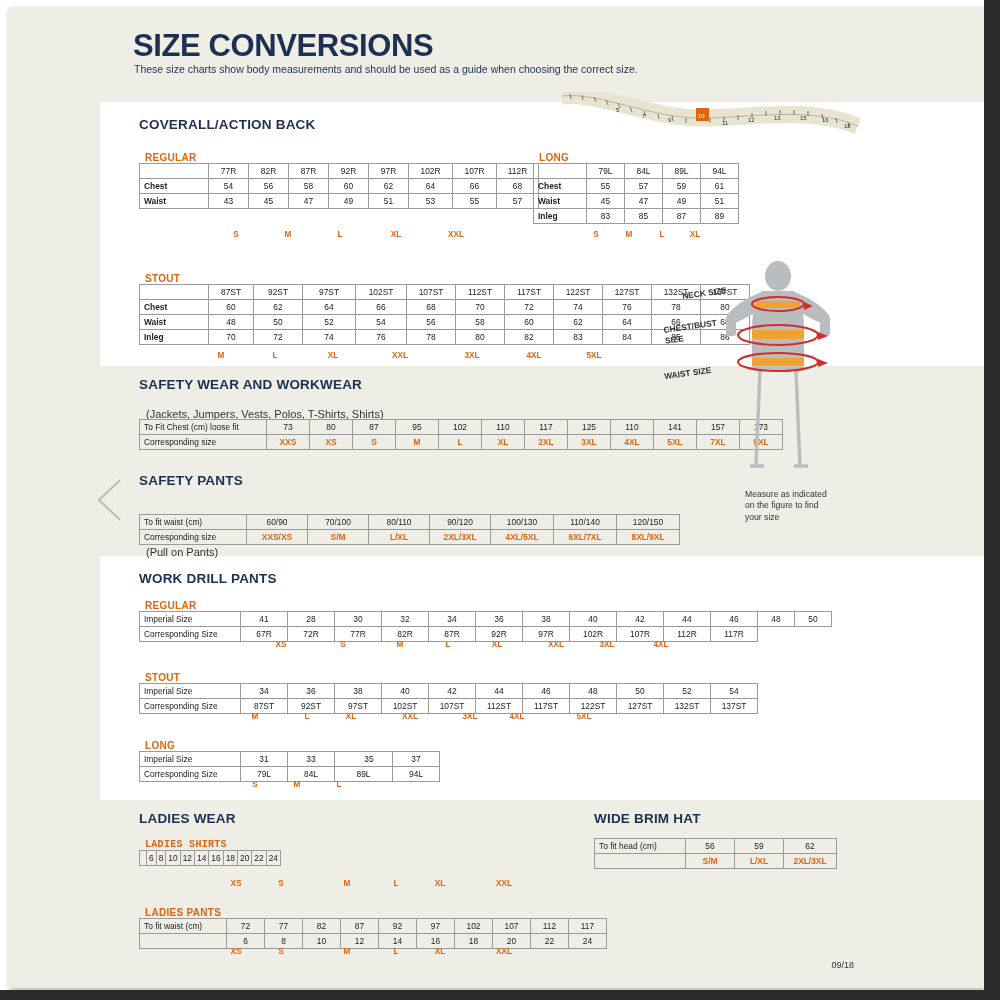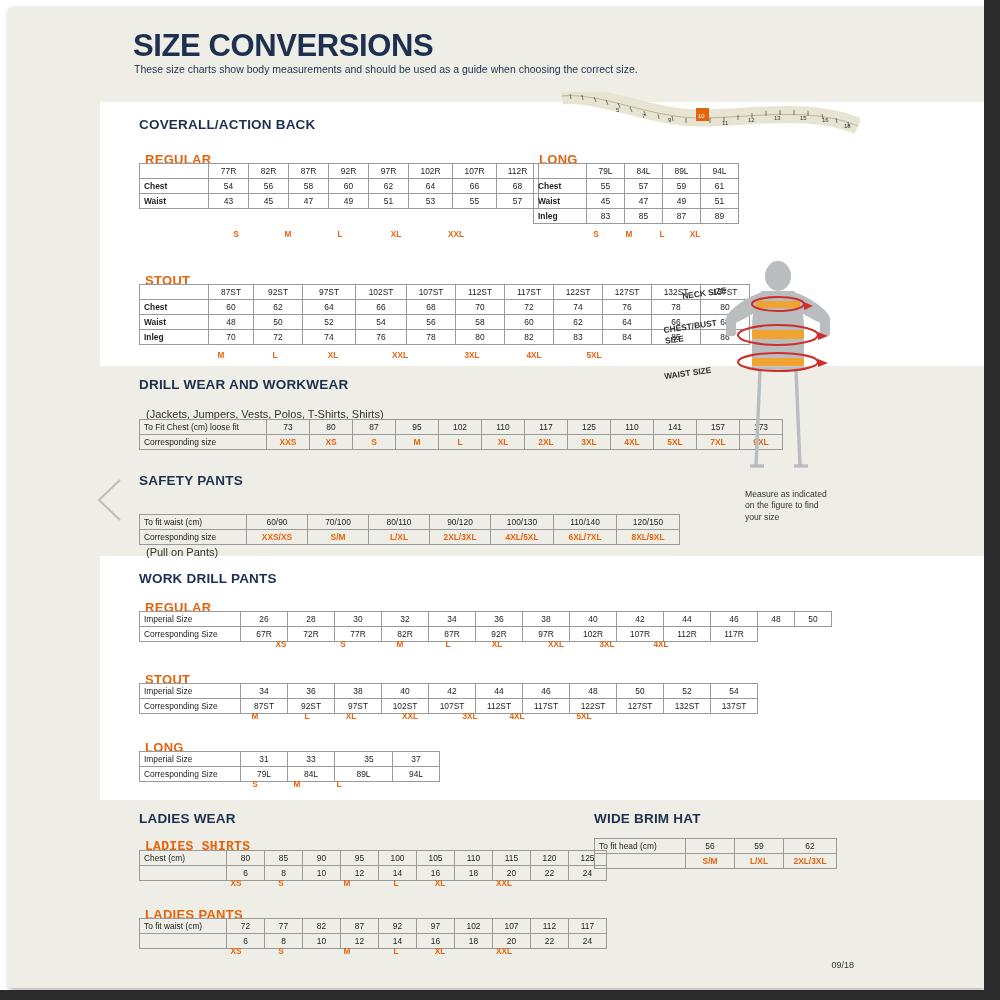--- a/index.html
+++ b/index.html
@@ -9,21 +9,21 @@
   .leftband{position:absolute;left:8px;top:8px;width:92px;height:980px;background:#eeeee6;}
   .topband{position:absolute;left:8px;top:8px;width:976px;height:94px;background:#eeeee6;}
   .band2{position:absolute;left:8px;top:366px;width:976px;height:190px;background:#eeeee6;}
   .band3{position:absolute;left:8px;top:800px;width:976px;height:188px;background:#eeeee6;}
   .content{position:absolute;left:0;top:0;width:1000px;height:1000px;}
 
   .title{position:absolute;left:133px;top:28px;font-size:31px;font-weight:bold;color:#1d3050;letter-spacing:-0.4px;}
   .subtitle{position:absolute;left:134px;top:63px;font-size:10.5px;color:#1d3050;}
 
   .secthead{position:absolute;font-size:13.5px;font-weight:bold;color:#1d3050;letter-spacing:0.2px;}
-  .orglabel{position:absolute;font-size:13px;font-weight:bold;color:#e2640f;letter-spacing:0.3px;}
+  .orglabel{position:absolute;font-size:10px;font-weight:bold;color:#e2640f;letter-spacing:0.3px;}
   .notelabel{position:absolute;font-size:11px;color:#333;}
 
   table.grid{position:absolute;border-collapse:collapse;}
   table.grid td{border:1px solid #9a9a9a;font-size:8.4px;color:#222;text-align:center;height:14px;padding:0 2px;white-space:nowrap;}
   table.grid td.lbl{text-align:left;font-weight:bold;padding-left:4px;}
   table.grid td.lbln{text-align:left;font-weight:normal;padding-left:4px;}
   .sizerow{position:absolute;font-size:8.2px;font-weight:bold;color:#e2640f;text-align:center;}
   .sizerow span{position:absolute;transform:translateX(-50%);}
 
   .figure{position:absolute;}
@@ -249,21 +249,21 @@
     <div class="sizerow" style="left:0;top:351px;width:1000px;height:12px;">
       <span style="left:221px;">M</span>
       <span style="left:275px;">L</span>
       <span style="left:333px;">XL</span>
       <span style="left:400px;">XXL</span>
       <span style="left:472px;">3XL</span>
       <span style="left:534px;">4XL</span>
       <span style="left:594px;">5XL</span>
     </div>
 
-    <div class="secthead" style="left:139px;top:377px;">DRILL WEAR AND WORKWEAR</div>
+    <div class="secthead" style="left:139px;top:377px;">SAFETY WEAR AND WORKWEAR</div>
     <div class="notelabel" style="left:146px;top:408px;">(Jackets, Jumpers, Vests, Polos, T-Shirts, Shirts)</div>
     <table class="grid" style="left:139px;top:419px;">
       <tbody>
           <tr>
         <td class="lbln" style="width:120px;">To Fit Chest (cm) loose fit</td>
         <td style="width:38px;">73</td>
         <td style="width:38px;">80</td>
         <td style="width:38px;">87</td>
         <td style="width:38px;">95</td>
         <td style="width:38px;">102</td>
@@ -320,21 +320,21 @@
     </tbody>
       </table>
 
     <div class="secthead" style="left:139px;top:571px;">WORK DRILL PANTS</div>
 
     <div class="orglabel" style="left:145px;top:600px;">REGULAR</div>
     <table class="grid" style="left:139px;top:611px;">
       <tbody>
           <tr>
         <td class="lbln" style="width:94px;">Imperial Size</td>
-        <td style="width:42px;">26</td>
+        <td style="width:42px;">41</td>
         <td style="width:42px;">28</td>
         <td style="width:42px;">30</td>
         <td style="width:42px;">32</td>
         <td style="width:42px;">34</td>
         <td style="width:42px;">36</td>
         <td style="width:42px;">38</td>
         <td style="width:42px;">40</td>
         <td style="width:42px;">42</td>
         <td style="width:42px;">44</td>
         <td style="width:42px;">46</td>
@@ -436,33 +436,20 @@
       <span style="left:255px;">S</span>
       <span style="left:297px;">M</span>
       <span style="left:339px;">L</span>
     </div>
 
     <div class="secthead" style="left:139px;top:811px;">LADIES WEAR</div>
 
     <div class="orglabel" style="left:145px;top:839px;font-family:Liberation Mono, monospace;">LADIES SHIRTS</div>
     <table class="grid" style="left:139px;top:850px;">
       <tbody>
-          <tr>
-        <td class="lbln" style="width:80px;">Chest (cm)</td>
-        <td style="width:33px;">80</td>
-        <td style="width:33px;">85</td>
-        <td style="width:33px;">90</td>
-        <td style="width:33px;">95</td>
-        <td style="width:33px;">100</td>
-        <td style="width:33px;">105</td>
-        <td style="width:33px;">110</td>
-        <td style="width:33px;">115</td>
-        <td style="width:33px;">120</td>
-        <td style="width:33px;">125</td>
-      </tr>
       <tr>
         <td class="lbln"></td>
         <td>6</td>
             <td>8</td>
         <td>10</td>
             <td>12</td>
         <td>14</td>
             <td>16</td>
         <td>18</td>
             <td>20</td>

